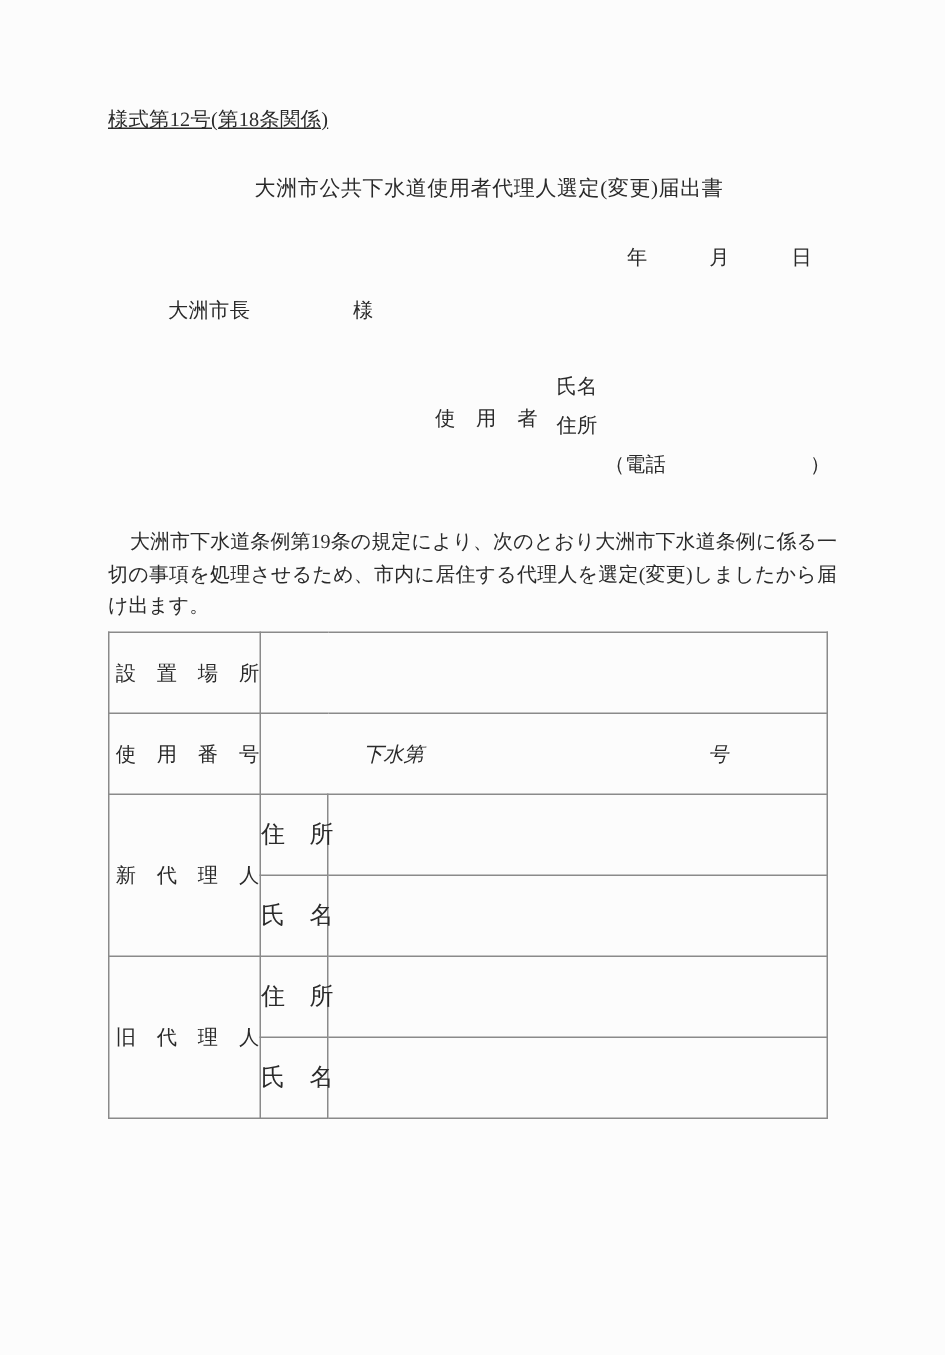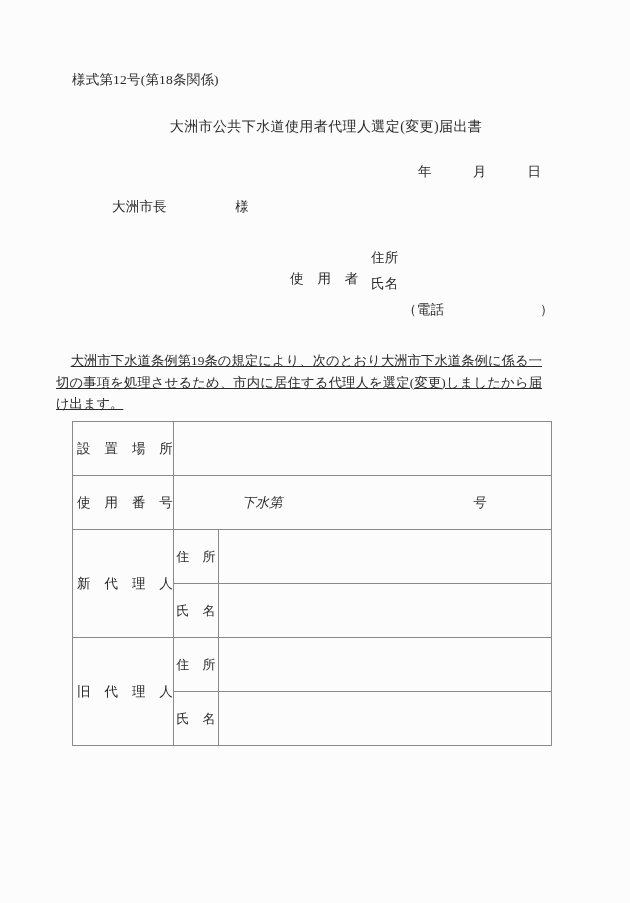--- a/index.html
+++ b/index.html
@@ -23,20 +23,21 @@
   }
 
   
   .abs { position: absolute; white-space: pre; line-height: 1.0; }
 
   .form-no {
     left: 72px;
     top: 73px;
     font-size: 13.5px;
     letter-spacing: 0.2px;
+    text-decoration: underline;
   }
 
   .doc-title {
     left: 0;
     top: 120px;
     width: 630px;
     text-align: center;
     font-size: 14px;
     letter-spacing: 0.4px;
     padding-left: 22px;
@@ -84,28 +85,27 @@
     letter-spacing: 0.2px;
   }
   .user-field.phone {
     padding-left: 32px;
     margin-bottom: 0;
   }
 
   
   .body-text {
     position: absolute;
-    left: 56px;
+    left: 72px;
     top: 350px;
     width: 486px;
     font-size: 13.3px;
     line-height: 1.62;
     text-align: justify;
     text-justify: inter-ideograph;
-    text-decoration: underline;
   }
   .body-text .indent { padding-left: 1.1em; }
 
   
   .form-table {
     position: absolute;
     left: 72px;
     top: 421px;
     width: 479px;
     border-collapse: collapse;
@@ -124,21 +124,21 @@
 
   .lbl {
     text-align: right;
     letter-spacing: 0.2px;
     white-space: pre;
   }
   .sublbl {
     text-align: center;
     letter-spacing: 0.2px;
     white-space: pre;
-    font-size: 13px;
+    font-size: 16px;
   }
   .val-cell { padding-left: 0; }
 
   .usage-row-inner {
     position: relative;
     width: 100%;
     height: 53px;
     font-style: italic;
   }
   .usage-prefix {
@@ -165,22 +165,22 @@
 
   <div class="abs doc-title">大洲市公共下水道使用者代理人選定(変更)届出書</div>
 
   <div class="abs date-line">年　　　月　　　日</div>
 
   <div class="abs addressee">大洲市長　　　　　様</div>
 
   <div class="user-block">
     <div class="user-label">使　用　者</div>
     <div class="user-fields">
+      <div class="user-field">氏名</div>
       <div class="user-field">住所</div>
-      <div class="user-field">氏名</div>
       <div class="user-field phone">（電話　　　　　　　）</div>
     </div>
   </div>
 
   <div class="body-text">
     <span class="indent">大洲市下水道条例第19条の規定により、次のとおり大洲市下水道条例に係る一切の事項を処理させるため、市内に居住する代理人を選定(変更)しましたから届け出ます。</span>
   </div>
 
   <table class="form-table">
     <colgroup>

